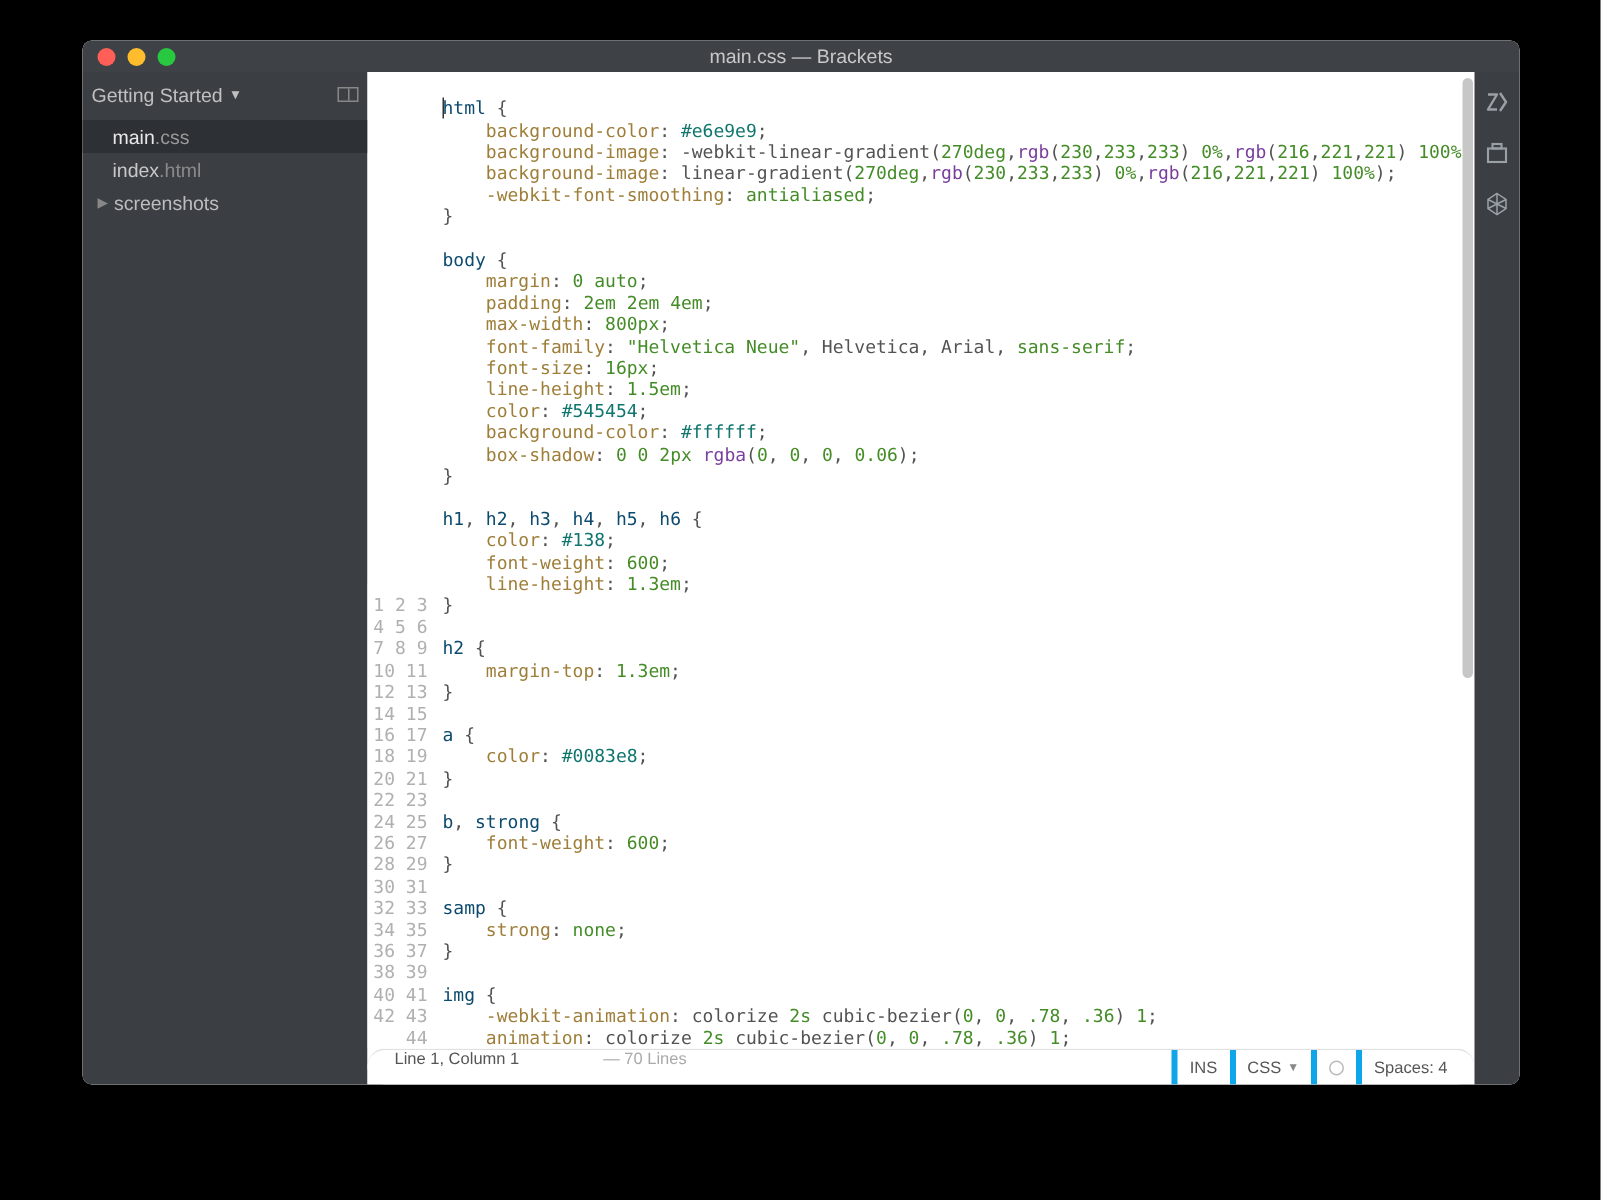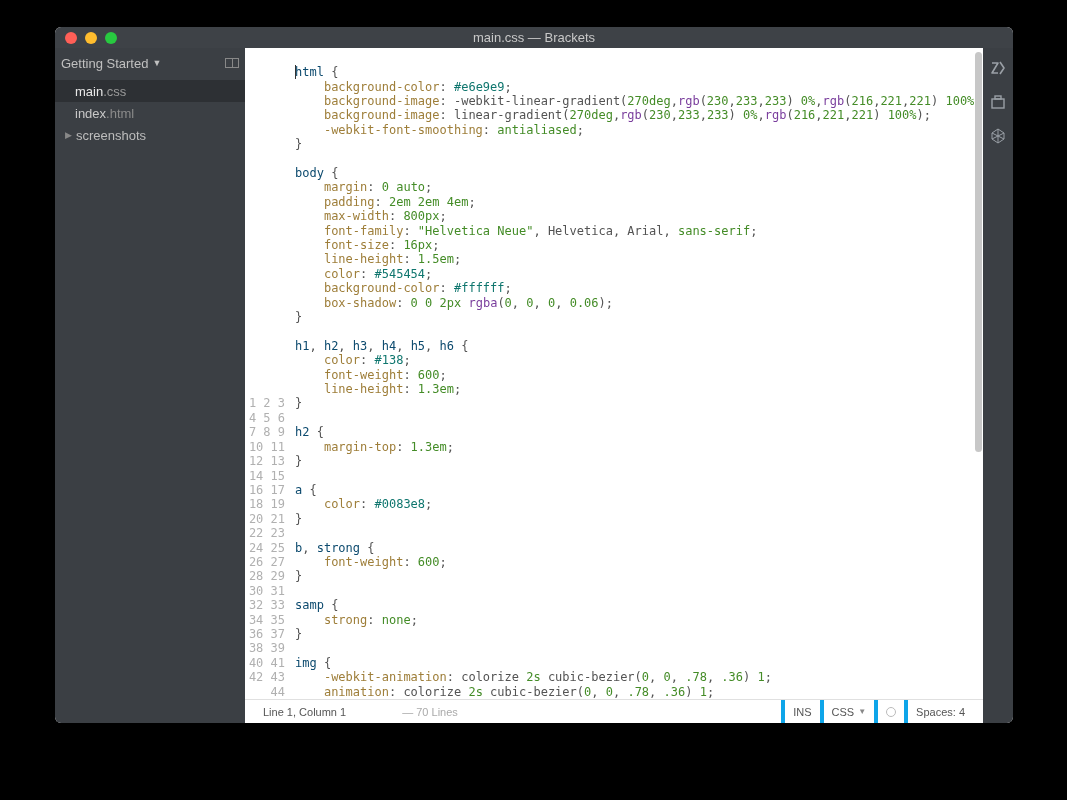--- a/index.html
+++ b/index.html
@@ -185,24 +185,25 @@
   width: 7px;
   height: 400px;
   background: #c7c7c7;
   border-radius: 4px;
 }
 .statusbar {
   height: 24px;
   background: #fff;
   border-top: 1px solid #e0e0e0;
   display: flex;
-  align-items: center;
+  align-items: flex-start;
   font-size: 11px;
   color: #555;
   padding: 0 10px;
+  border-radius: 12px;
 }
 .statusbar .sep { flex: 1; }
 .statusbar .dim { color: #aaa; margin-left: 48px; }
 .statusbar .item {
   padding: 0 8px;
 }
 .statusbar .border-l {
   border-left: 4px solid #0ea5e9;
   height: 100%;
   display: flex;

